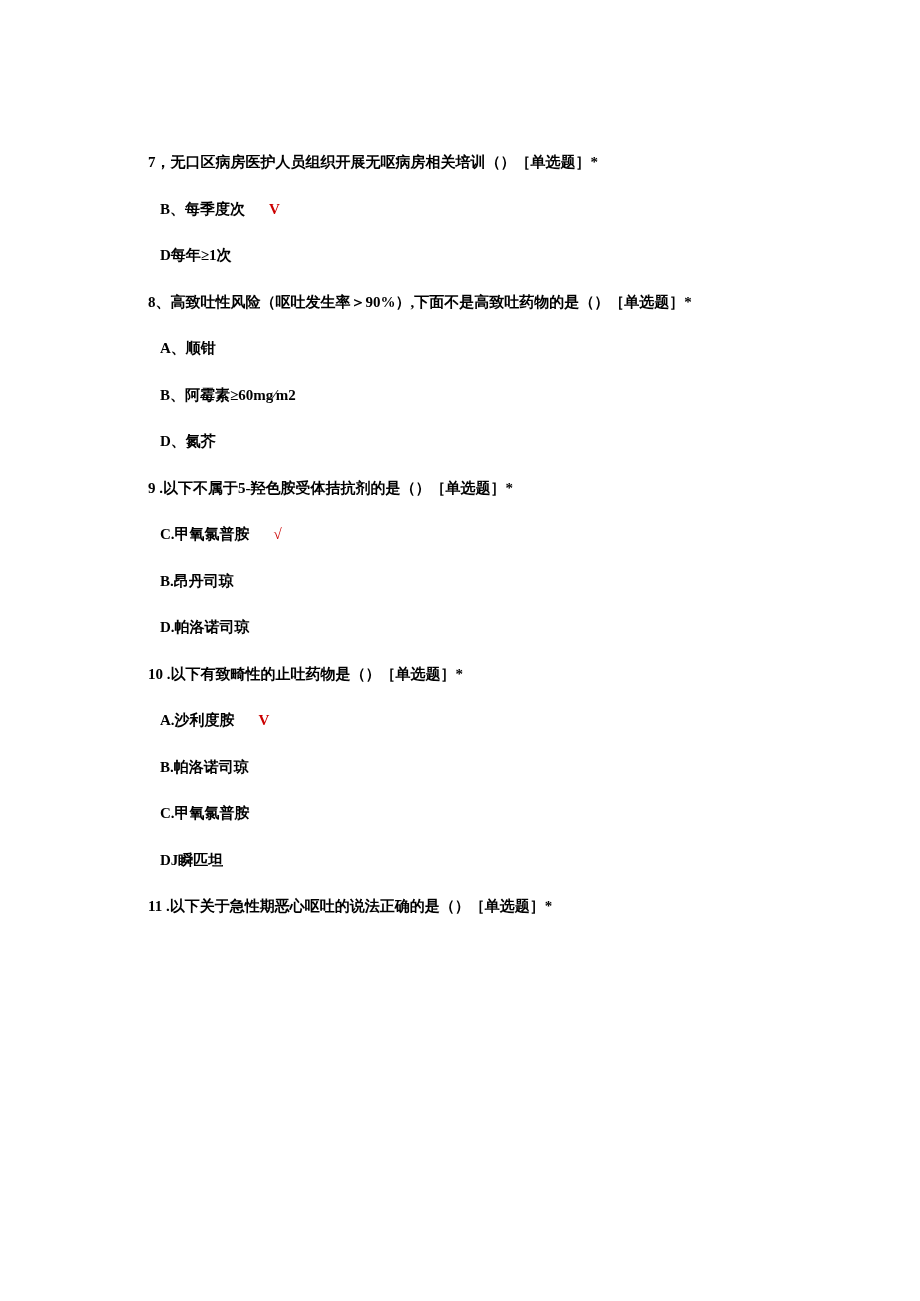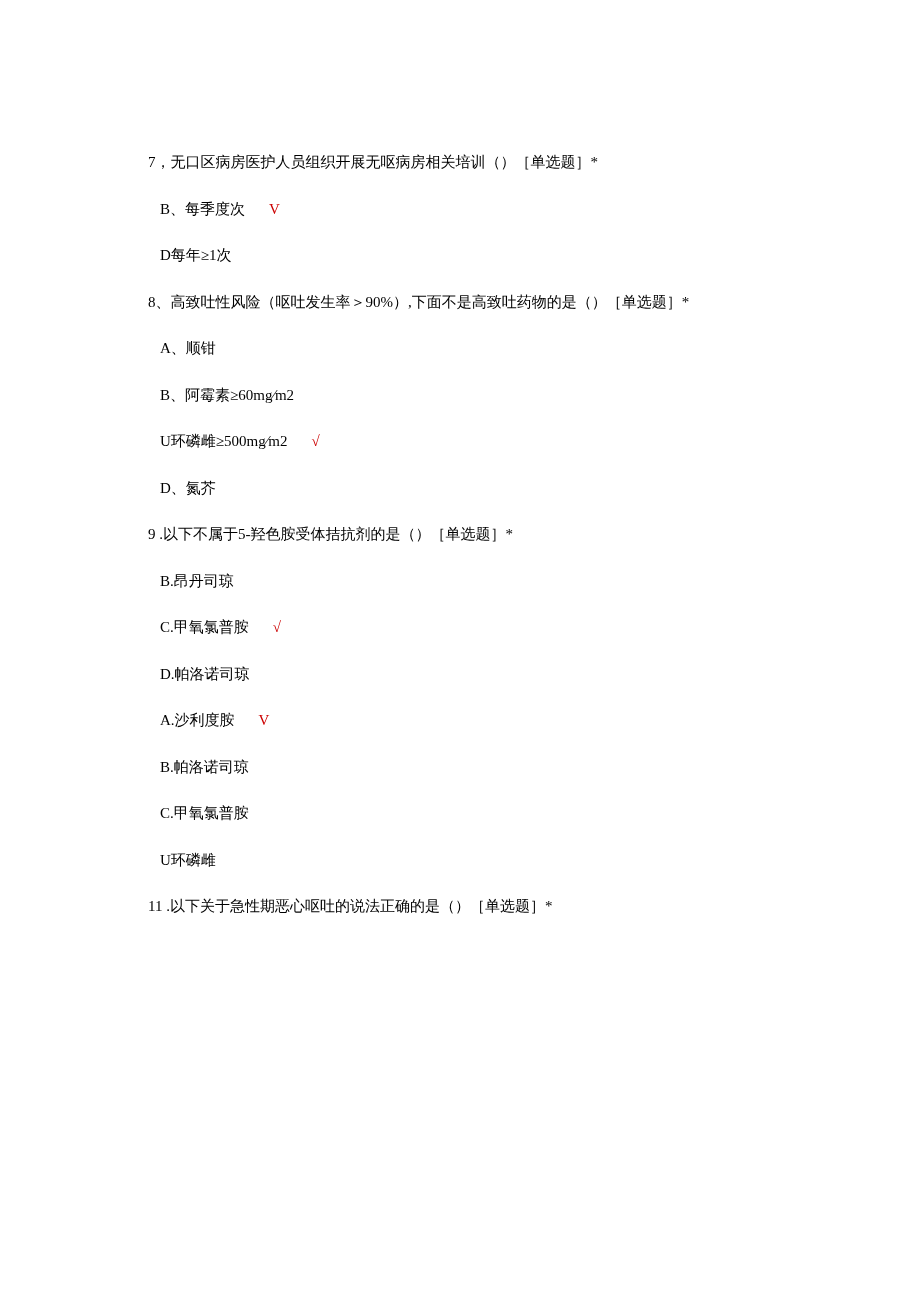--- a/index.html
+++ b/index.html
@@ -1,18 +1,19 @@
 <!DOCTYPE html>
 <html><head>
   <meta charset="utf-8">
   <style>
     * {
       margin: 12px;
       padding: 0;
       box-sizing: border-box;
+      font-weight: bold;
     }
     body {
       width: 920px;
       height: 1301px;
       background: #ffffff;
       font-family: "SimSun", "宋体", serif;
       font-size: 15px;
       color: #000000;
       padding: 115px 100px 40px 100px;
       line-height: 1.5;
@@ -30,24 +31,24 @@
 </head>
 <body>
 
 <div id="content">
     <div class="question">7，无口区病房医护人员组织开展无呕病房相关培训（）［单选题］*</div>
     <div class="option"><span>B、每季度次</span><span class="check">V</span></div>
     <div class="option"><span>D每年≥1次</span></div>
     <div class="question">8、高致吐性风险（呕吐发生率＞90%）,下面不是高致吐药物的是（）［单选题］*</div>
     <div class="option"><span>A、顺钳</span></div>
     <div class="option"><span>B、阿霉素≥60mg⁄m2</span></div>
-    <div class="option"><span>U环磷雌≥500mg⁄m2</span><span class="check">√</span></div>
     <div class="option"><span>D、氮芥</span></div>
     <div class="question">9  .以下不属于5-羟色胺受体拮抗剂的是（）［单选题］*</div>
+    <div class="option"><span>C.甲氧氯普胺</span><span class="check">√</span></div>
     <div class="option"><span>B.昂丹司琼</span></div>
-    <div class="option"><span>C.甲氧氯普胺</span><span class="check">√</span></div>
     <div class="option"><span>D.帕洛诺司琼</span></div>
+    <div class="question">10  .以下有致畸性的止吐药物是（）［单选题］*</div>
     <div class="option"><span>A.沙利度胺</span><span class="check">V</span></div>
     <div class="option"><span>B.帕洛诺司琼</span></div>
     <div class="option"><span>C.甲氧氯普胺</span></div>
-    <div class="option"><span>U环磷雌</span></div>
+    <div class="option"><span>DJ瞬匹坦</span></div>
     <div class="question">11  .以下关于急性期恶心呕吐的说法正确的是（）［单选题］*</div>
   </div>
 
 </body></html>

